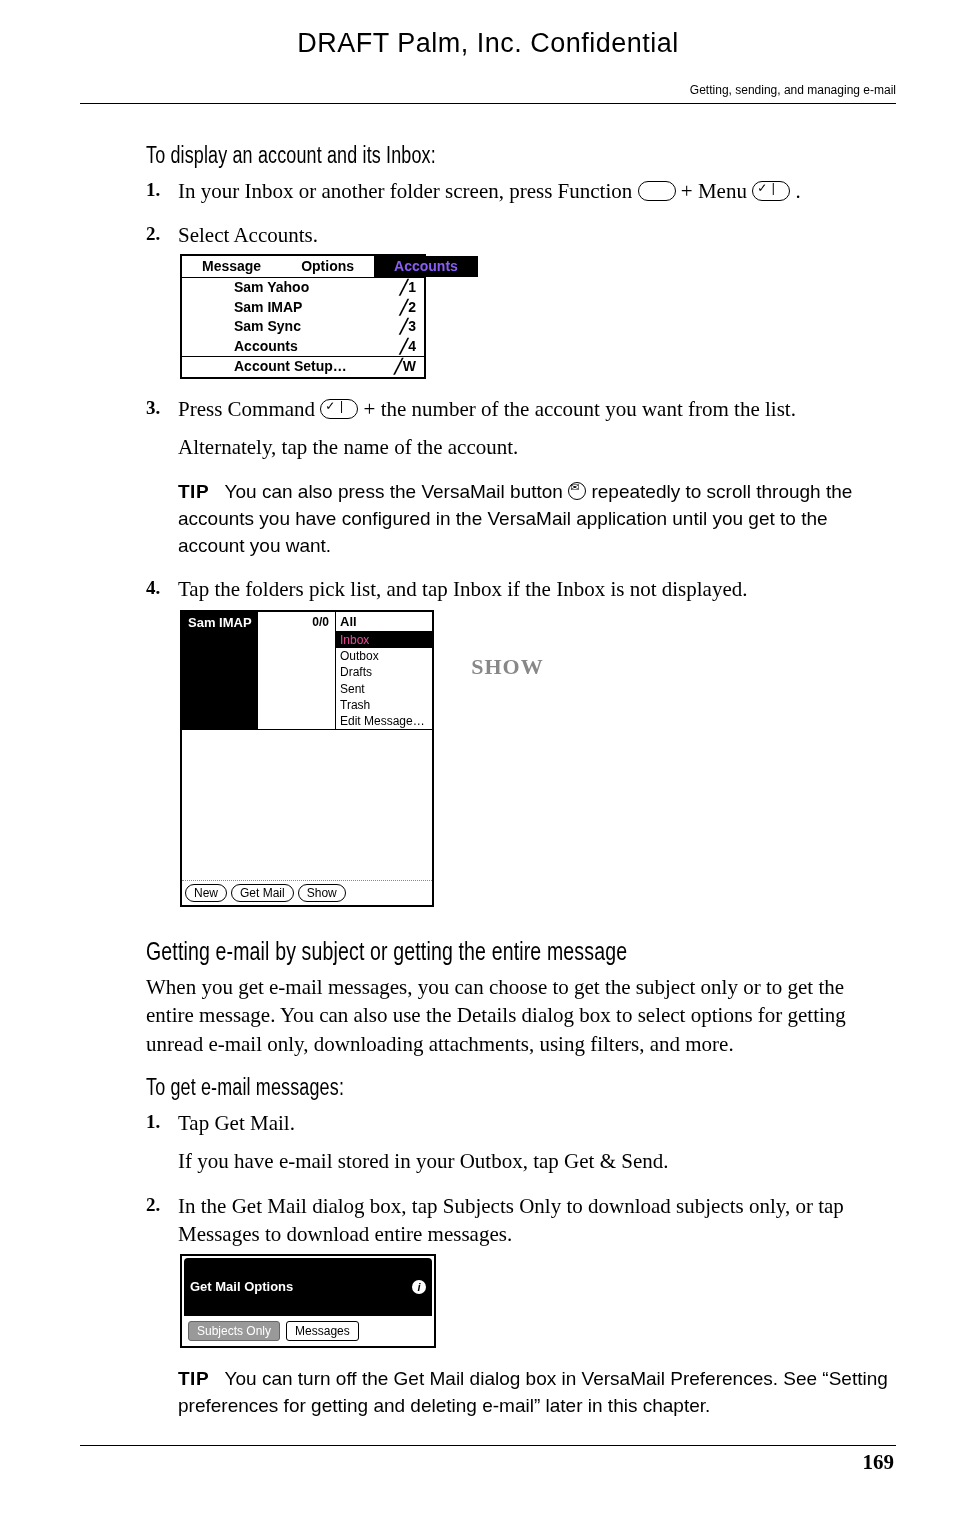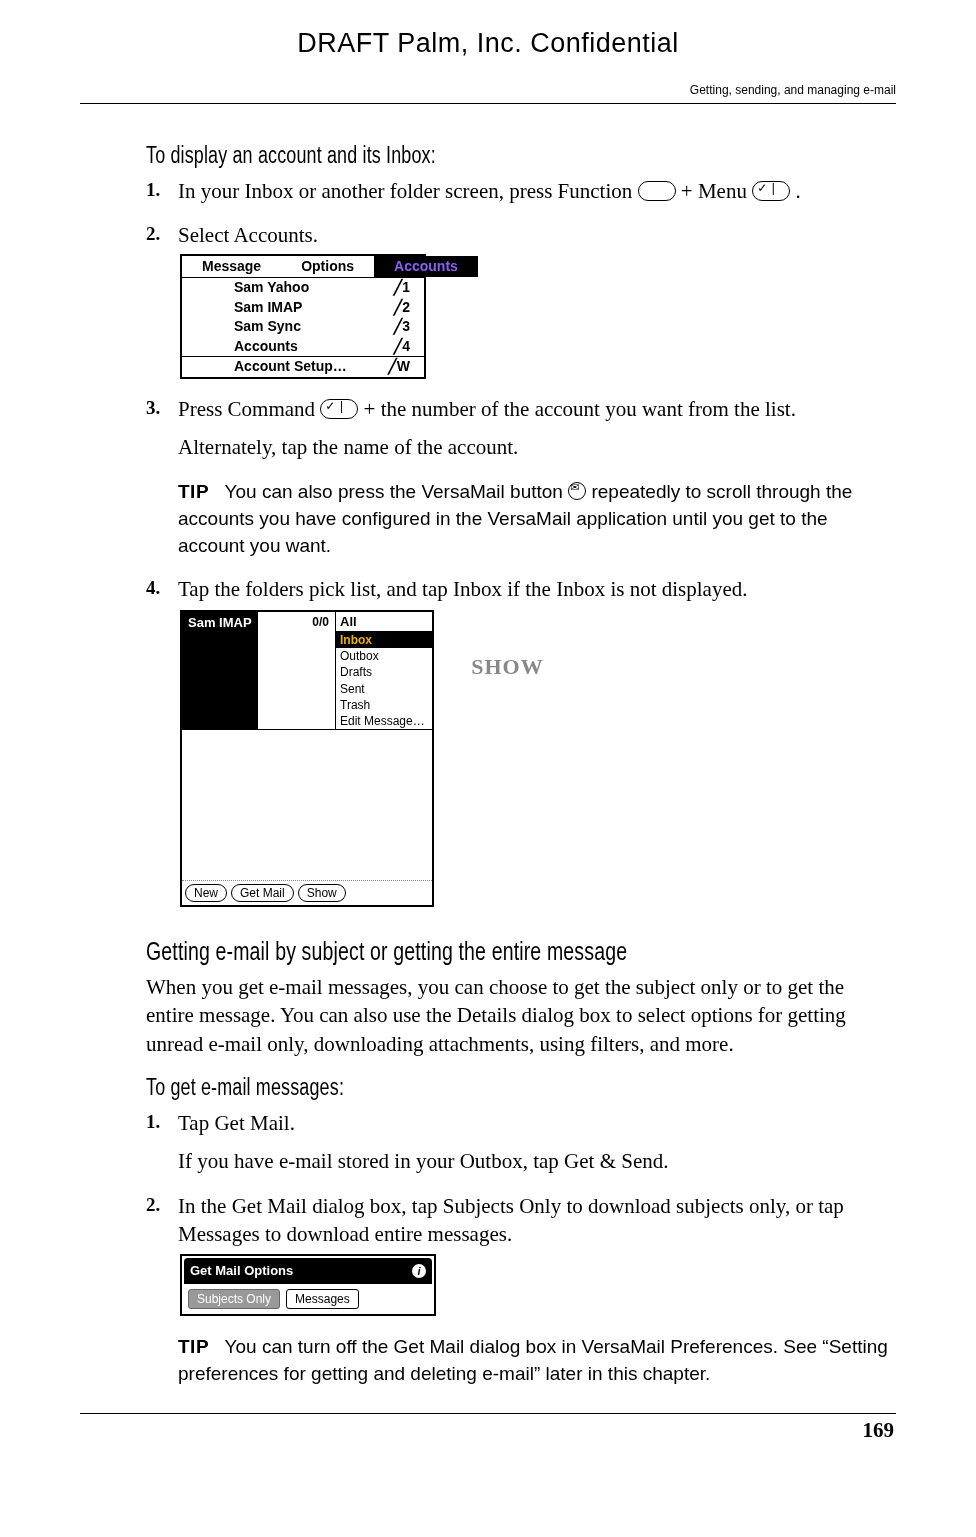--- a/index.html
+++ b/index.html
@@ -146,21 +146,21 @@
   .palm-menu .titlebar .active {
     background: #000;
     color: #8b5cf6;
   }
   .palm-menu .rows {
     border-top: 1.5px solid #000;
   }
   .palm-menu .row {
     display: flex;
     justify-content: space-between;
-    padding: 1px 14px 1px 52px;
+    padding: 1px 8px 1px 52px;
     font-weight: bold;
   }
   .palm-menu .sep { border-top: 1px solid #000; }
 
   
   .palm-app {
     display: inline-block;
     vertical-align: top;
     width: 254px;
     border: 2px solid #000;
@@ -197,22 +197,21 @@
     padding: 1px 4px;
     font-weight: bold;
     border-bottom: 1px solid #000;
   }
   .palm-app .picklist .popt {
     padding: 0 4px;
     font-size: 12px;
   }
   .palm-app .picklist .sel {
     background: #000;
-    color: #eab308;
-    font-weight: bold;
+    color: #ec4899;
   }
   .palm-app .body-area {
     height: 150px;
   }
   .palm-app .bbar {
     display: flex;
     gap: 4px;
     padding: 3px;
     border-top: 1px dotted #888;
   }
@@ -242,21 +241,21 @@
     border: 2px solid #000;
     font-family: Arial, Helvetica, sans-serif;
     font-size: 13px;
     margin: 6px 0 12px 2px;
     background: #fff;
   }
   .palm-dialog .dtitle {
     background: #000;
     color: #fff;
     font-weight: bold;
-    padding: 4px 6px;
+    padding: 20px 6px;
     display: flex;
     justify-content: space-between;
     align-items: center;
     margin: 2px 2px 0 2px;
     border-radius: 4px 4px 0 0;
     text-align: right;
   }
   .palm-dialog .dtitle .info {
     width: 14px; height: 14px; border-radius: 50%;
     background: #fff;

